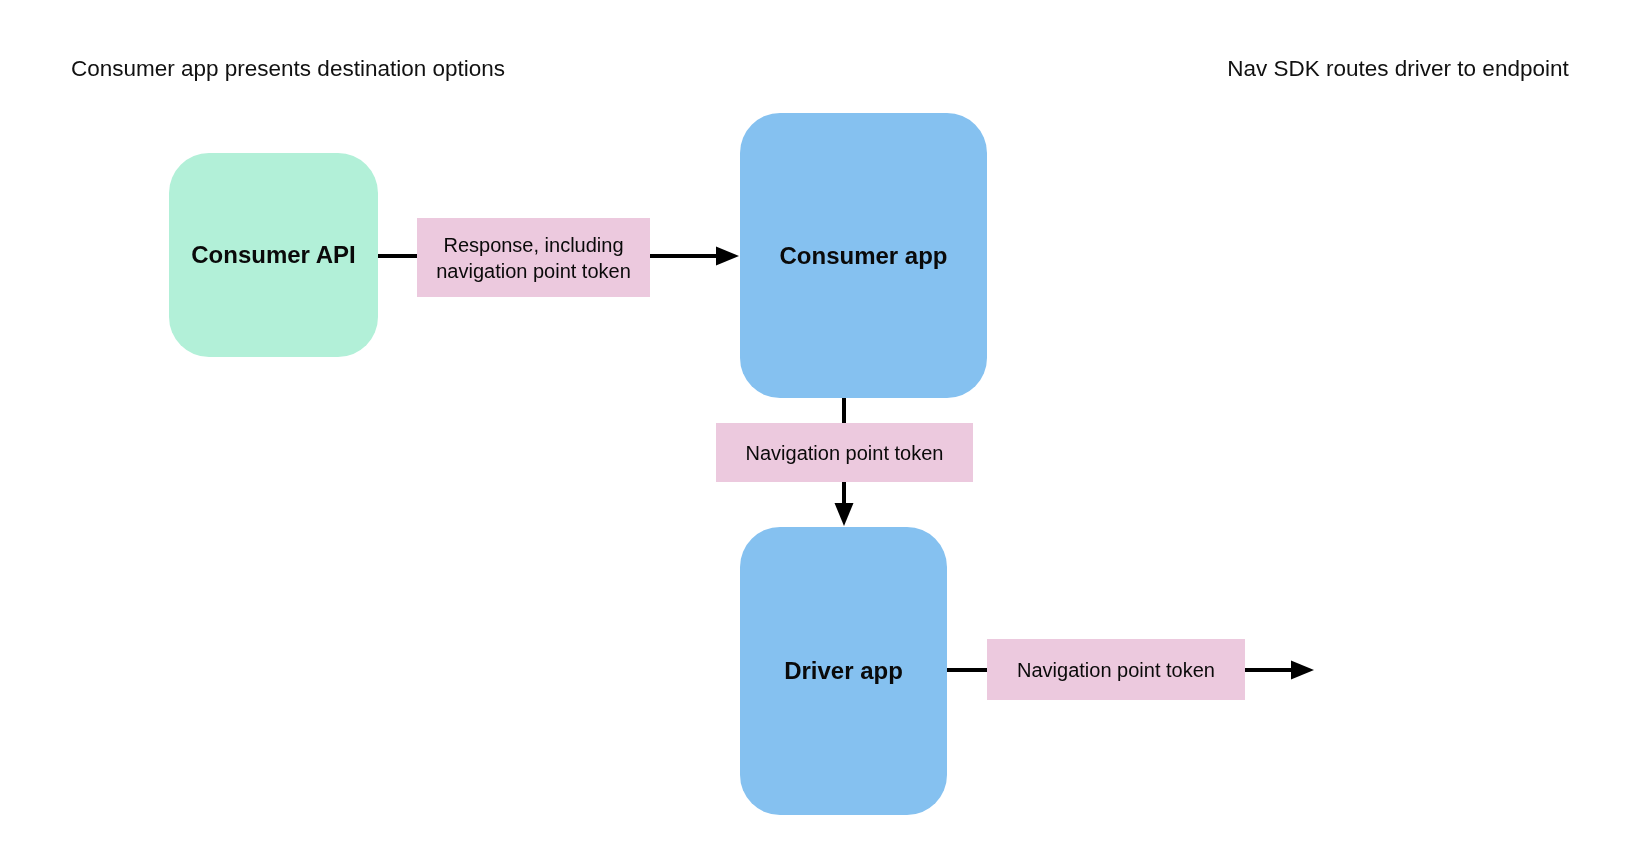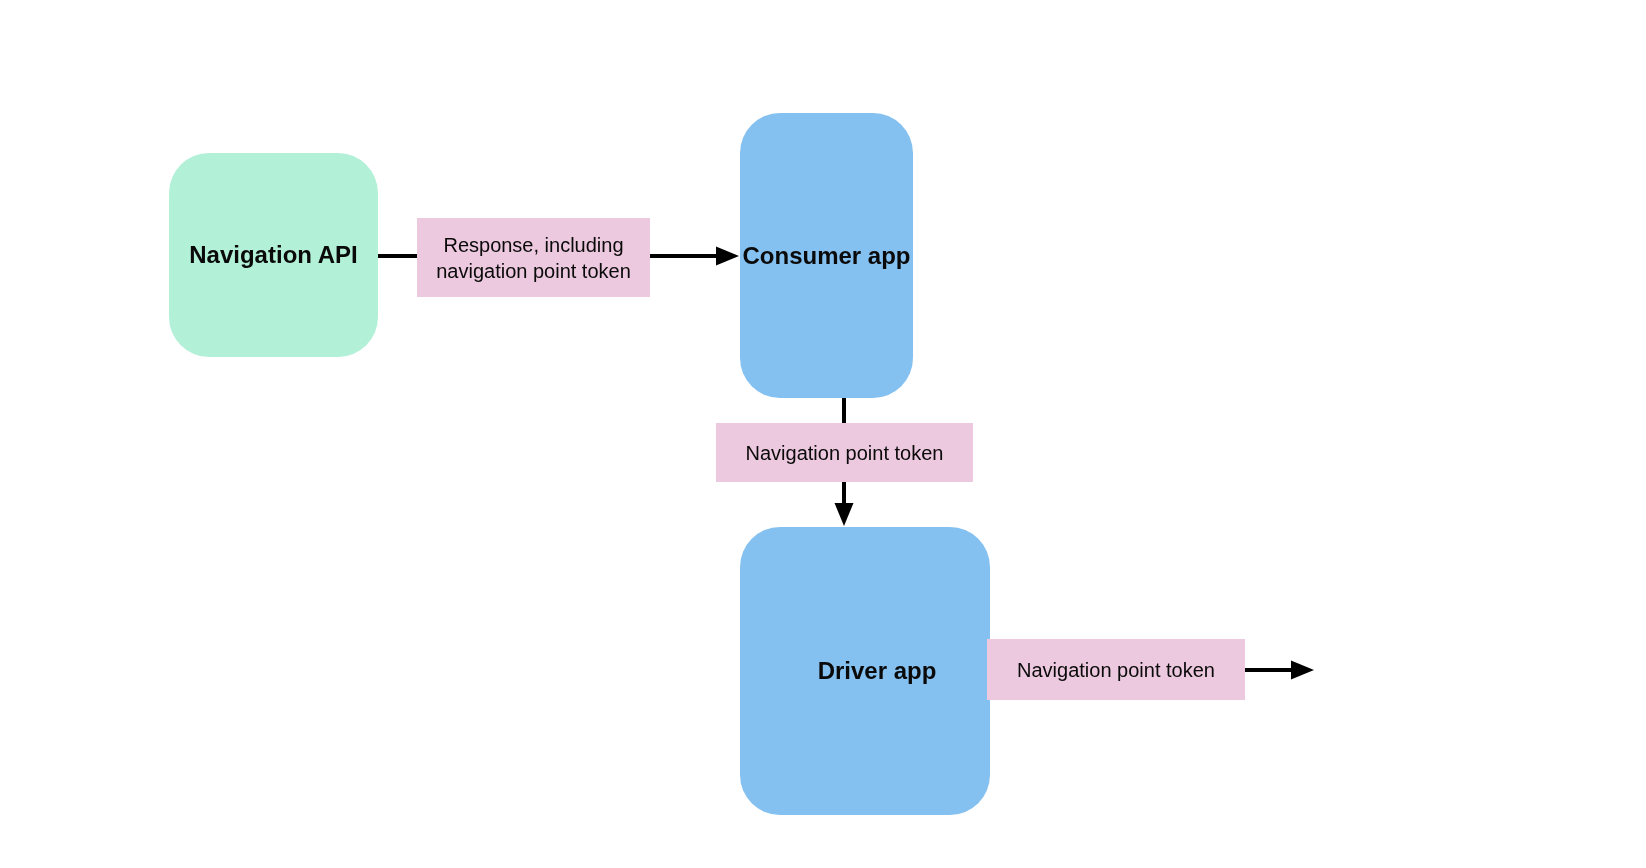--- a/index.html
+++ b/index.html
@@ -51,22 +51,22 @@
   }
   .arrows {
     position: absolute;
     left: 0;
     top: 0;
     width: 1646px;
     height: 868px;
   }
   
   .node-geocoding { left: 169px; top: 153px; width: 209px; height: 204px; }
-  .node-consumer  { left: 740px; top: 113px; width: 173px; height: 285px; }
-  .node-driver    { left: 740px; top: 527px; width: 226px; height: 288px; padding-left: 24px; }
+  .node-consumer  { left: 740px; top: 113px; width: 247px; height: 285px; }
+  .node-driver    { left: 740px; top: 527px; width: 207px; height: 288px; }
   .node-navsdk    { left: 1315px; top: 565px; width: 207px; height: 208px; }
   
   .label-response   { left: 417px; top: 218px; width: 233px; height: 79px; }
   .label-token-mid  { left: 716px; top: 423px; width: 257px; height: 59px; }
   .label-token-right{ left: 987px; top: 639px; width: 258px; height: 61px; }
   
   .header-1 { left: 288px; }
   .header-2 { left: 843px; }
   .header-3 { left: 1398px; }
 </style>
@@ -83,23 +83,25 @@
     <g>
       <line x1="844" y1="398" x2="844" y2="507" stroke="#000000" stroke-width="4"></line>
       <polygon points="834.5,503 853.5,503 844,526" fill="#000000"></polygon>
     </g>
     <g>
       <line x1="947" y1="670" x2="1295" y2="670" stroke="#000000" stroke-width="4"></line>
       <polygon points="1291,660.5 1291,679.5 1314,670" fill="#000000"></polygon>
     </g>
   </svg>
 
+  <div class="col-header header-1">Consumer app presents destination options</div>
+  <div class="col-header header-3">Nav SDK routes driver to endpoint</div>
 
   <div class="node node-geocoding" style="background-color: rgb(178, 240, 216);">
-    <span>Navigation API</span>
+    <span>Consumer API</span>
   </div>
   <div class="node node-consumer" style="background-color: rgb(133, 193, 240);">
     <span>Consumer app</span>
   </div>
   <div class="node node-driver" style="background-color: rgb(133, 193, 240);">
     <span>Driver app</span>
   </div>
 
   <div class="edge-label label-response" style="background-color: rgb(236, 201, 222);">
     <span>Response, including navigation point token</span>

